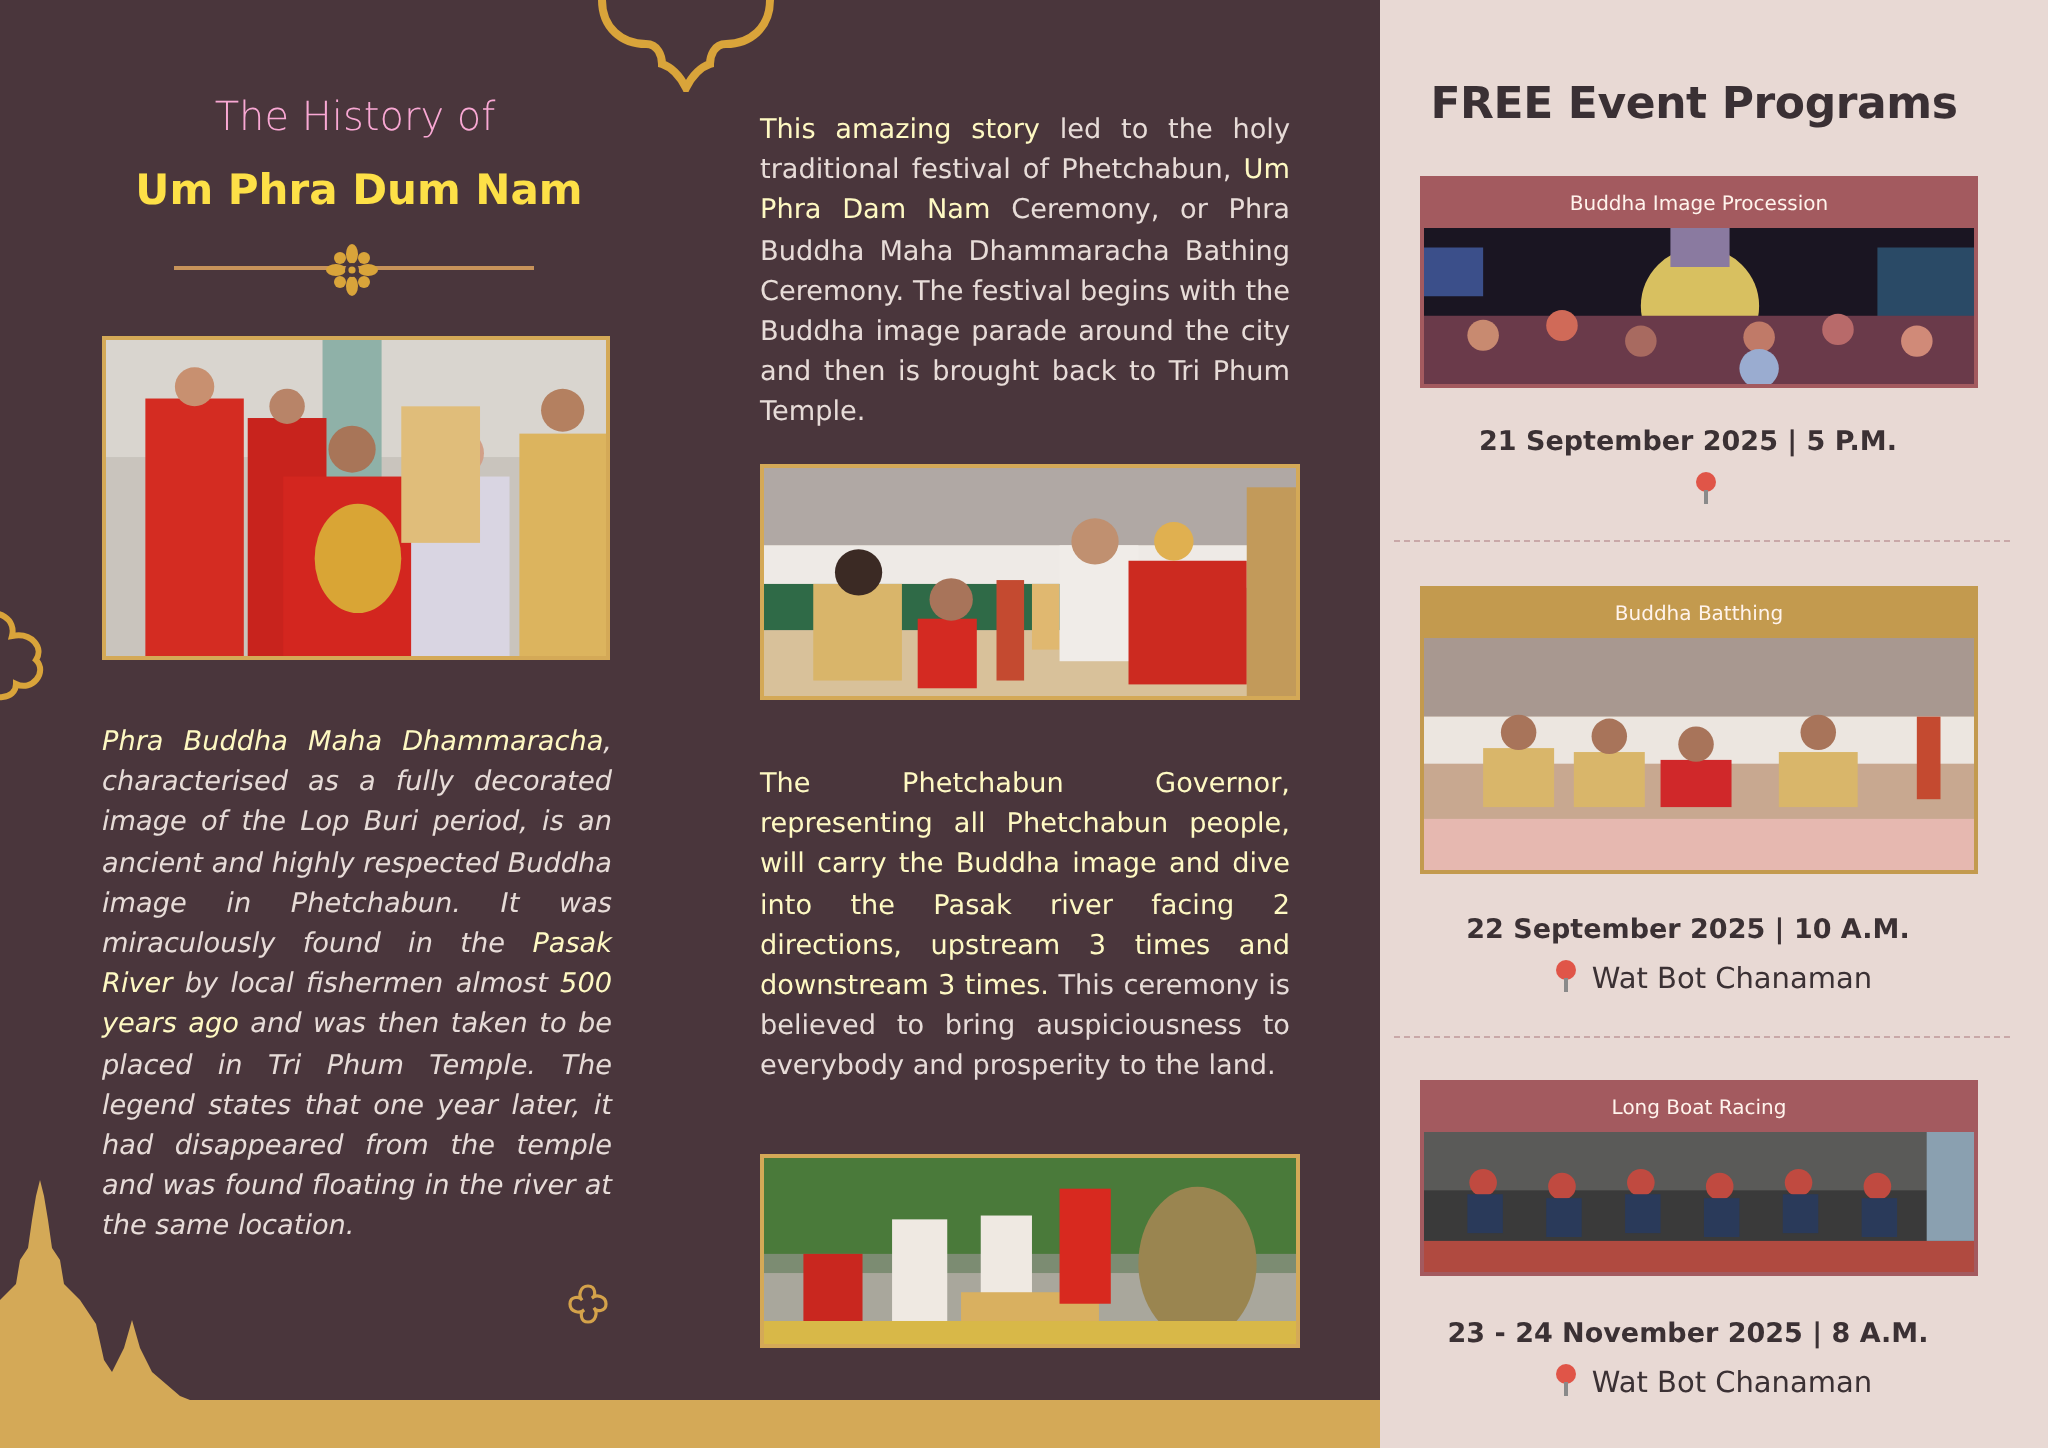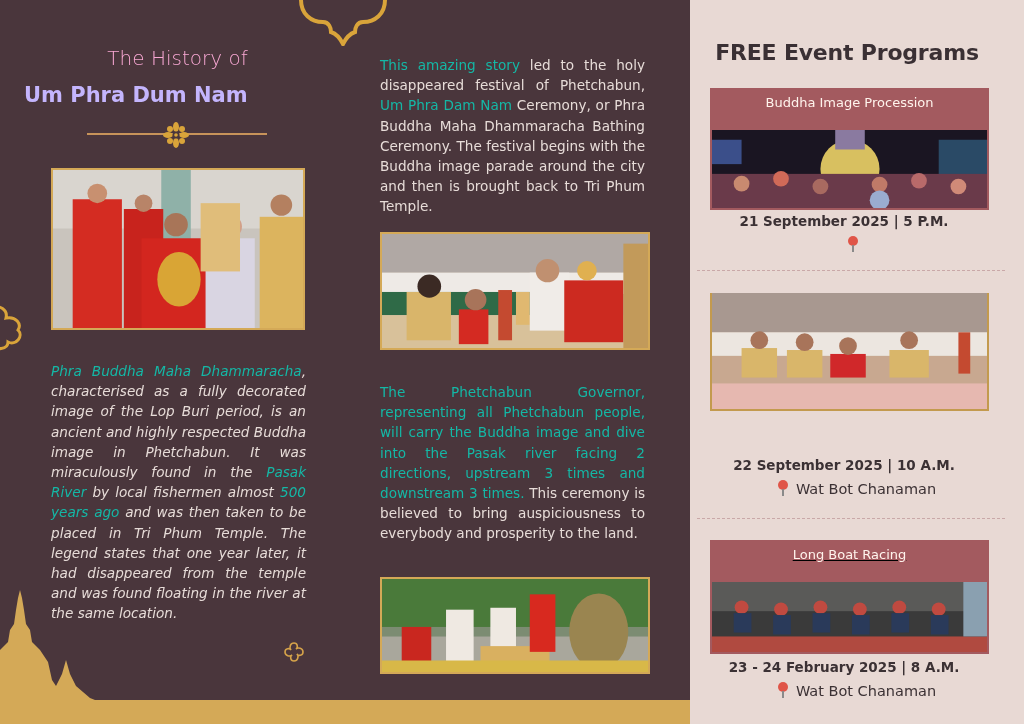--- a/index.html
+++ b/index.html
@@ -3,38 +3,38 @@
   <meta charset="utf-8">
   <style>
     * { box-sizing: border-box; margin: 0; padding: 0; }
     html, body { width: 1024px; height: 724px; overflow: hidden; }
     body { position: relative; background: #4a363c; font-family: "Liberation Sans", "DejaVu Sans", sans-serif; }
     .dark-panel { position: absolute; left: 0; top: 0; width: 690px; height: 724px; background: #4a363c; }
     .light-panel { position: absolute; left: 690px; top: 0; width: 334px; height: 724px; background: #e8d9d4; }
     .gold-strip { position: absolute; left: 0; top: 700px; width: 690px; height: 24px; background: #d4a957; }
 
     .title-small { position: absolute; left: 40px; top: 46px; width: 275px; text-align: center; color: #f9a8d4; font-size: 20px; font-family: "DejaVu Sans", sans-serif; font-weight: 300; }
-    .title-big { position: absolute; left: 24px; top: 83px; width: 275px; color: #c4b5fd; font-size: 21px; font-weight: bold; font-family: "DejaVu Sans", sans-serif; }
+    .title-big { position: absolute; left: 42px; top: 83px; width: 275px; text-align: center; color: #fde047; font-size: 21px; font-weight: bold; font-family: "DejaVu Sans", sans-serif; }
     .divider { position: absolute; left: 87px; top: 133px; width: 180px; height: 2px; background: #c7935a; }
     .divider-flower { position: absolute; left: 163px; top: 122px; width: 26px; height: 26px; }
 
     .photo { position: absolute; border: 2px solid #d4a957; overflow: hidden; }
     .photo .scene { width: 100%; height: 100%; }
 
     .text-block { position: absolute; color: #e7dcd8; font-size: 13.6px; line-height: 20.2px; text-align: justify; font-family: "DejaVu Sans", sans-serif; }
-    .hl { color: #14b8a6; }
+    .hl { color: #fef9c3; }
 
     .corner-ornament { position: absolute; left: 297px; top: 0; width: 92px; height: 46px; }
     .side-ornament { position: absolute; left: -14px; top: 302px; width: 40px; height: 50px; }
     .small-ornament { position: absolute; left: 282px; top: 640px; width: 24px; height: 24px; }
     .temple { position: absolute; left: 0; top: 590px; width: 100px; height: 112px; }
 
     .events-title { position: absolute; left: 680px; top: 40px; width: 334px; text-align: center; font-size: 22px; font-weight: bold; color: #3a3034; font-family: "DejaVu Sans", sans-serif; letter-spacing: -0.2px; }
     .event-card { position: absolute; left: 710px; width: 279px; }
-    .event-header { height: 42px; color: #fff3ec; text-align: center; font-size: 13px; line-height: 30px; font-family: "DejaVu Sans", sans-serif; }
+    .event-header { height: 26px; color: #fff3ec; text-align: center; font-size: 10px; line-height: 30px; font-family: "DejaVu Sans", sans-serif; }
     .event-photo { width: 279px; overflow: hidden; }
     .event-date { position: absolute; left: 690px; width: 308px; text-align: center; color: #3b3134; font-size: 13.5px; font-weight: bold; font-family: "DejaVu Sans", sans-serif; }
     .event-loc { position: absolute; left: 690px; width: 334px; text-align: center; color: #3b3134; font-size: 14.5px; font-family: "DejaVu Sans", sans-serif; }
     .pin { display: inline-block; width: 10px; height: 16px; position: relative; margin-right: 8px; vertical-align: -2px; }
     .pin::before { content: ""; position: absolute; left: 0; top: 0; width: 10px; height: 10px; border-radius: 50%; background: #e05548; }
     .pin::after { content: ""; position: absolute; left: 4px; top: 9px; width: 2px; height: 7px; background: #8a8a8a; }
     .dash-line { position: absolute; left: 697px; width: 308px; border-top: 1.5px dashed #c9a8a8; }
   </style>
 </head>
 <body>
@@ -92,21 +92,21 @@
     <rect x="210" y="48" width="44" height="114" fill="#dcb45e"></rect>
     <circle cx="232" cy="36" r="11" fill="#b48060"></circle>
   </svg>
 </div>
 
 <div class="text-block" style="left:51px; top:361px; width:255px;font-style:italic;">
   <span class="hl">Phra Buddha Maha Dhammaracha</span><span>, characterised as a fully decorated image of the Lop Buri period, is an ancient and highly respected Buddha image in Phetchabun. It was miraculously found in the </span><span class="hl">Pasak River</span><span> by local fishermen almost </span><span class="hl">500 years ago</span><span> and was then taken to be placed in Tri Phum Temple. The legend states that one year later, it had disappeared from the temple and was found floating in the river at the same location.</span>
 </div>
 
 <div class="text-block" style="left:380px; top:55px; width:265px;">
-  <span class="hl">This amazing story</span><span> led to the holy disappeared festival of Phetchabun, </span><span class="hl">Um Phra Dam Nam</span><span> Ceremony, or Phra Buddha Maha Dhammaracha Bathing Ceremony. The festival begins with the Buddha image parade around the city and then is brought back to Tri Phum Temple.</span>
+  <span class="hl">This amazing story</span><span> led to the holy traditional festival of Phetchabun, </span><span class="hl">Um Phra Dam Nam</span><span> Ceremony, or Phra Buddha Maha Dhammaracha Bathing Ceremony. The festival begins with the Buddha image parade around the city and then is brought back to Tri Phum Temple.</span>
 </div>
 
 <div class="photo" style="left:380px; top:232px; width:270px; height:118px;">
   <svg class="scene" viewBox="0 0 270 118" preserveAspectRatio="none">
     <rect width="270" height="118" fill="#c6b9a8"></rect>
     <rect x="0" y="0" width="270" height="40" fill="#b0a8a4"></rect>
     <rect x="0" y="40" width="270" height="22" fill="#eeeae6"></rect>
     <rect x="0" y="60" width="230" height="24" fill="#2f6a47"></rect>
     <rect x="0" y="84" width="270" height="34" fill="#d8c19a"></rect>
     <rect x="25" y="60" width="45" height="50" fill="#d9b56a"></rect>
@@ -162,20 +162,21 @@
       <circle cx="250" cy="58" r="8" fill="#d08a78"></circle>
       <circle cx="170" cy="72" r="10" fill="#9aacd0"></circle>
     </svg>
   </div>
 </div>
 <div class="event-date" style="top:213px;">21 September 2025 | 5 P.M.</div>
 <div class="event-loc" style="top:236px;"><span class="pin"></span></div>
 <div class="dash-line" style="top:270px;"></div>
 
 <div class="event-card" style="top:293px;">
+  <div class="event-header" style="background:#c39a4e;">Buddha Batthing</div>
   <div class="event-photo" style="height:118px; border:2px solid #c39a4e; border-top:none;">
     <svg width="100%" height="100%" viewBox="0 0 279 118" preserveAspectRatio="none">
       <rect width="279" height="118" fill="#c8b09a"></rect>
       <rect x="0" y="0" width="279" height="40" fill="#a89890"></rect>
       <rect x="0" y="40" width="279" height="24" fill="#ece6e0"></rect>
       <rect x="0" y="64" width="279" height="54" fill="#c8a890"></rect>
       <rect x="30" y="56" width="36" height="30" fill="#d9b66a"></rect>
       <circle cx="48" cy="48" r="9" fill="#a8745a"></circle>
       <rect x="76" y="58" width="36" height="28" fill="#d9b66a"></rect>
       <circle cx="94" cy="50" r="9" fill="#a8745a"></circle>
@@ -185,21 +186,21 @@
       <circle cx="200" cy="48" r="9" fill="#a8745a"></circle>
       <rect x="250" y="40" width="12" height="42" fill="#c44a30"></rect>
       <rect x="0" y="92" width="279" height="26" fill="#e6b8b0"></rect>
     </svg>
   </div>
 </div>
 <div class="event-date" style="top:457px;">22 September 2025 | 10 A.M.</div>
 <div class="event-loc" style="top:480px;"><span class="pin"></span><span>Wat Bot Chanaman</span></div>
 <div class="dash-line" style="top:518px;"></div>
 
-<div class="event-card" style="top:540px;text-decoration:underline;">
+<div class="event-card" style="top:540px;">
   <div class="event-header" style="background:#a35a5f;">Long Boat Racing</div>
   <div class="event-photo" style="height:72px; border:2px solid #a35a5f; border-top:none;">
     <svg width="100%" height="100%" viewBox="0 0 279 72" preserveAspectRatio="none">
       <rect width="279" height="72" fill="#3a3a3a"></rect>
       <rect x="0" y="0" width="279" height="30" fill="#5a5a58"></rect>
       <rect x="0" y="56" width="279" height="16" fill="#b04a40"></rect>
       <circle cx="30" cy="26" r="7" fill="#c04a40"></circle>
       <rect x="22" y="32" width="18" height="20" fill="#2a3a5a"></rect>
       <circle cx="70" cy="28" r="7" fill="#c04a40"></circle>
       <rect x="62" y="34" width="18" height="20" fill="#2a3a5a"></rect>
@@ -208,14 +209,14 @@
       <circle cx="150" cy="28" r="7" fill="#c04a40"></circle>
       <rect x="142" y="34" width="18" height="20" fill="#2a3a5a"></rect>
       <circle cx="190" cy="26" r="7" fill="#c04a40"></circle>
       <rect x="182" y="32" width="18" height="20" fill="#2a3a5a"></rect>
       <circle cx="230" cy="28" r="7" fill="#c04a40"></circle>
       <rect x="222" y="34" width="18" height="20" fill="#2a3a5a"></rect>
       <rect x="255" y="0" width="24" height="56" fill="#8aa0b0"></rect>
     </svg>
   </div>
 </div>
-<div class="event-date" style="top:659px;">23 - 24 February 2025 | 8 A.M.</div>
+<div class="event-date" style="top:659px;">23 - 24 November 2025 | 8 A.M.</div>
 <div class="event-loc" style="top:682px;"><span class="pin"></span><span>Wat Bot Chanaman</span></div>
 
 </body></html>

